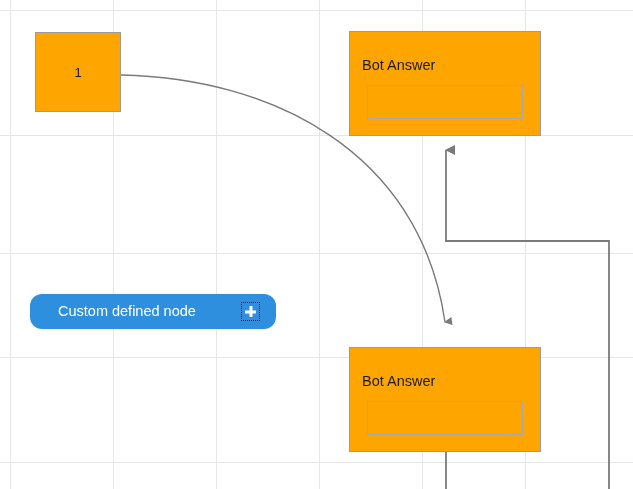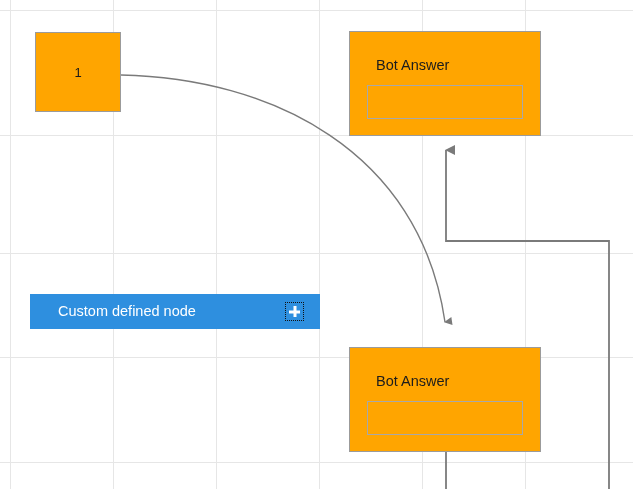--- a/index.html
+++ b/index.html
@@ -56,21 +56,21 @@
     align-items: center;
     justify-content: center;
   }
   .node-simple-label {
     font-size: 13px;
     color: #1a1a1a;
     line-height: 1;
   }
   .node-title {
     position: absolute;
-    left: 26px;
+    left: 12px;
     top: 26px;
     font-size: 14.5px;
     color: #1c1c1c;
     line-height: 1;
     white-space: nowrap;
   }
   .node-slot {
     position: absolute;
     left: 17px;
     right: 17px;
@@ -166,18 +166,18 @@
   <div class="node" style="left:349px; top:31px; width:192px; height:105px;">
     <div class="node-title">Bot Answer</div>
     <div class="node-slot" style="top:53px; height:34px;"></div>
   </div>
 
   <div class="node" style="left:349px; top:347px; width:192px; height:105px;">
     <div class="node-title">Bot Answer</div>
     <div class="node-slot" style="top:53px; height:34px;"></div>
   </div>
 
-  <div class="palette-chip" style="left:30px; top:294px; width:290px; height:35px;">
+  <div class="palette-chip" style="left:30px; top:294px; width:246px; height:35px;border-radius:12px;">
     <span class="palette-chip-label">Custom defined node</span>
     <span class="add-icon-box"></span>
   </div>
 
 </div>
 
 </body></html>

